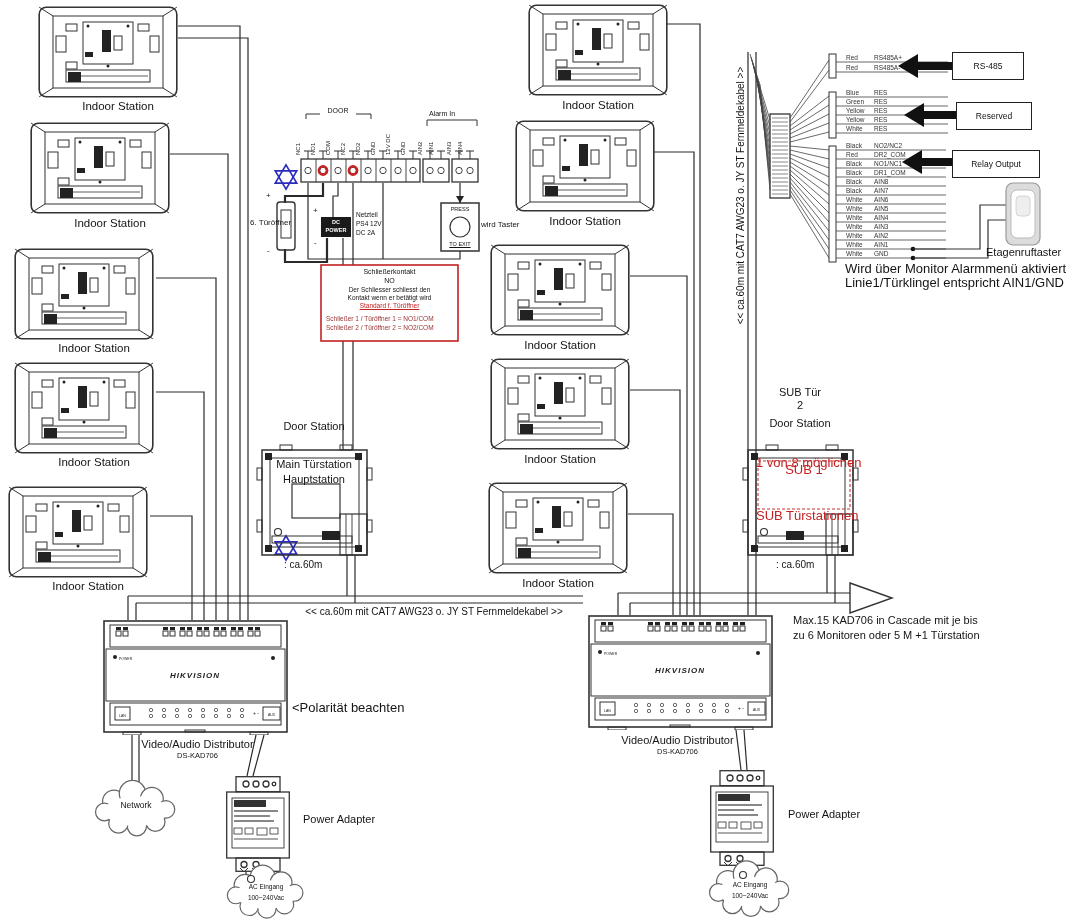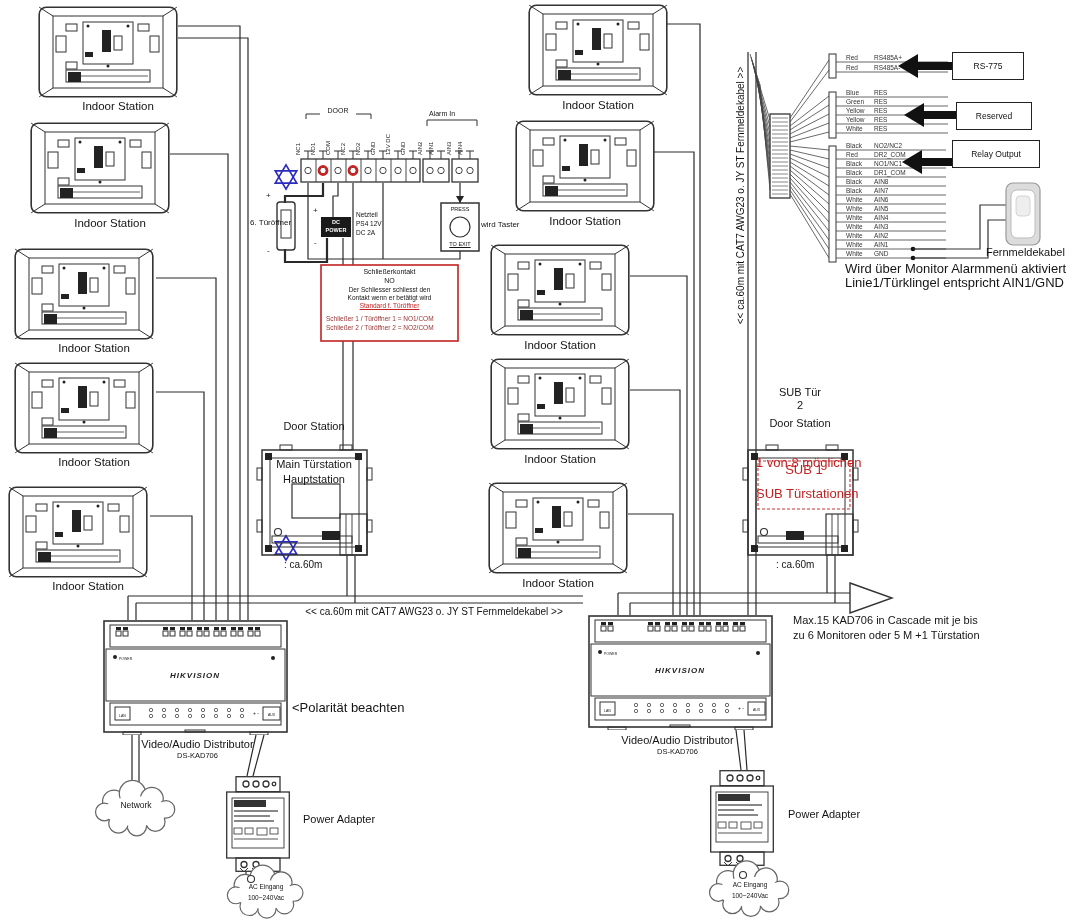--- a/index.html
+++ b/index.html
@@ -423,21 +423,21 @@
 <div class="t c" style="left:254px;top:420px;width:120px">Door Station</div>
 <div class="t c" style="left:254px;top:458px;width:120px">Main Türstation</div>
 <div class="t c" style="left:254px;top:473px;width:120px">Hauptstation</div>
 <div class="t s10" style="left:284px;top:559px">: ca.60m</div>
 
 <div class="t c" style="left:740px;top:386px;width:120px">SUB Tür</div>
 <div class="t c" style="left:740px;top:399px;width:120px">2</div>
 <div class="t c" style="left:740px;top:417px;width:120px">Door Station</div>
 <div class="t s105 c red" style="left:756px;top:463px;width:96px">SUB 1</div>
 <div class="t s105 c red" style="left:756px;top:456px;width:80px">1 von 8 möglichen</div>
-<div class="t s105 c red" style="left:756px;top:487px;width:96px">SUB Türstationen</div>
+<div class="t s105 c red" style="left:756px;top:509px;width:96px">SUB Türstationen</div>
 <div class="t s10" style="left:776px;top:559px">: ca.60m</div>
 
 <div class="t s10 c" style="left:283px;top:606px;width:302px">&lt;&lt; ca.60m mit CAT7 AWG23 o. JY ST Fernmeldekabel &gt;&gt;</div>
 <div class="vcable" style="left:591px;top:189px">&lt;&lt; ca.60m mit CAT7 AWG23 o. JY ST Fernmeldekabel &gt;&gt;</div>
 <div class="t" style="left:793px;top:614px">Max.15 KAD706 in Cascade mit je bis</div>
 <div class="t" style="left:793px;top:629px">zu 6 Monitoren oder 5 M +1 Türstation</div>
 <div class="t s105" style="left:292px;top:701px">&lt;Polarität beachten</div>
 
 <div class="t c" style="left:125px;top:738px;width:145px">Video/Audio Distributor</div>
 <div class="t s75 c" style="left:125px;top:752px;width:145px">DS-KAD706</div>
@@ -466,21 +466,21 @@
 <div class="hrow" style="left:846px;top:178px"><span class="cw">Black</span><span>AIN8</span></div>
 <div class="hrow" style="left:846px;top:187px"><span class="cw">Black</span><span>AIN7</span></div>
 <div class="hrow" style="left:846px;top:196px"><span class="cw">White</span><span>AIN6</span></div>
 <div class="hrow" style="left:846px;top:205px"><span class="cw">White</span><span>AIN5</span></div>
 <div class="hrow" style="left:846px;top:214px"><span class="cw">White</span><span>AIN4</span></div>
 <div class="hrow" style="left:846px;top:223px"><span class="cw">White</span><span>AIN3</span></div>
 <div class="hrow" style="left:846px;top:232px"><span class="cw">White</span><span>AIN2</span></div>
 <div class="hrow" style="left:846px;top:241px"><span class="cw">White</span><span>AIN1</span></div>
 <div class="hrow" style="left:846px;top:250px"><span class="cw">White</span><span>GND</span></div>
 
-<div class="box" style="left:952px;top:52px;width:70px;height:26px">RS-775</div>
+<div class="box" style="left:952px;top:52px;width:70px;height:26px">RS-485</div>
 <div class="box" style="left:956px;top:102px;width:74px;height:26px">Reserved</div>
-<div class="box" style="left:952px;top:140px;width:86px;height:26px">Relay Output</div>
-
-<div class="t" style="left:986px;top:246px">Fernmeldekabel</div>
+<div class="box" style="left:952px;top:150px;width:86px;height:26px">Relay Output</div>
+
+<div class="t" style="left:986px;top:246px">Etagenruftaster</div>
 <div class="t s105" style="left:845px;top:262px">Wird über Monitor Alarmmenü aktiviert</div>
 <div class="t s105" style="left:845px;top:276px">Linie1/Türklingel entspricht AIN1/GND</div>
 
 </div>
 
 </body></html>

